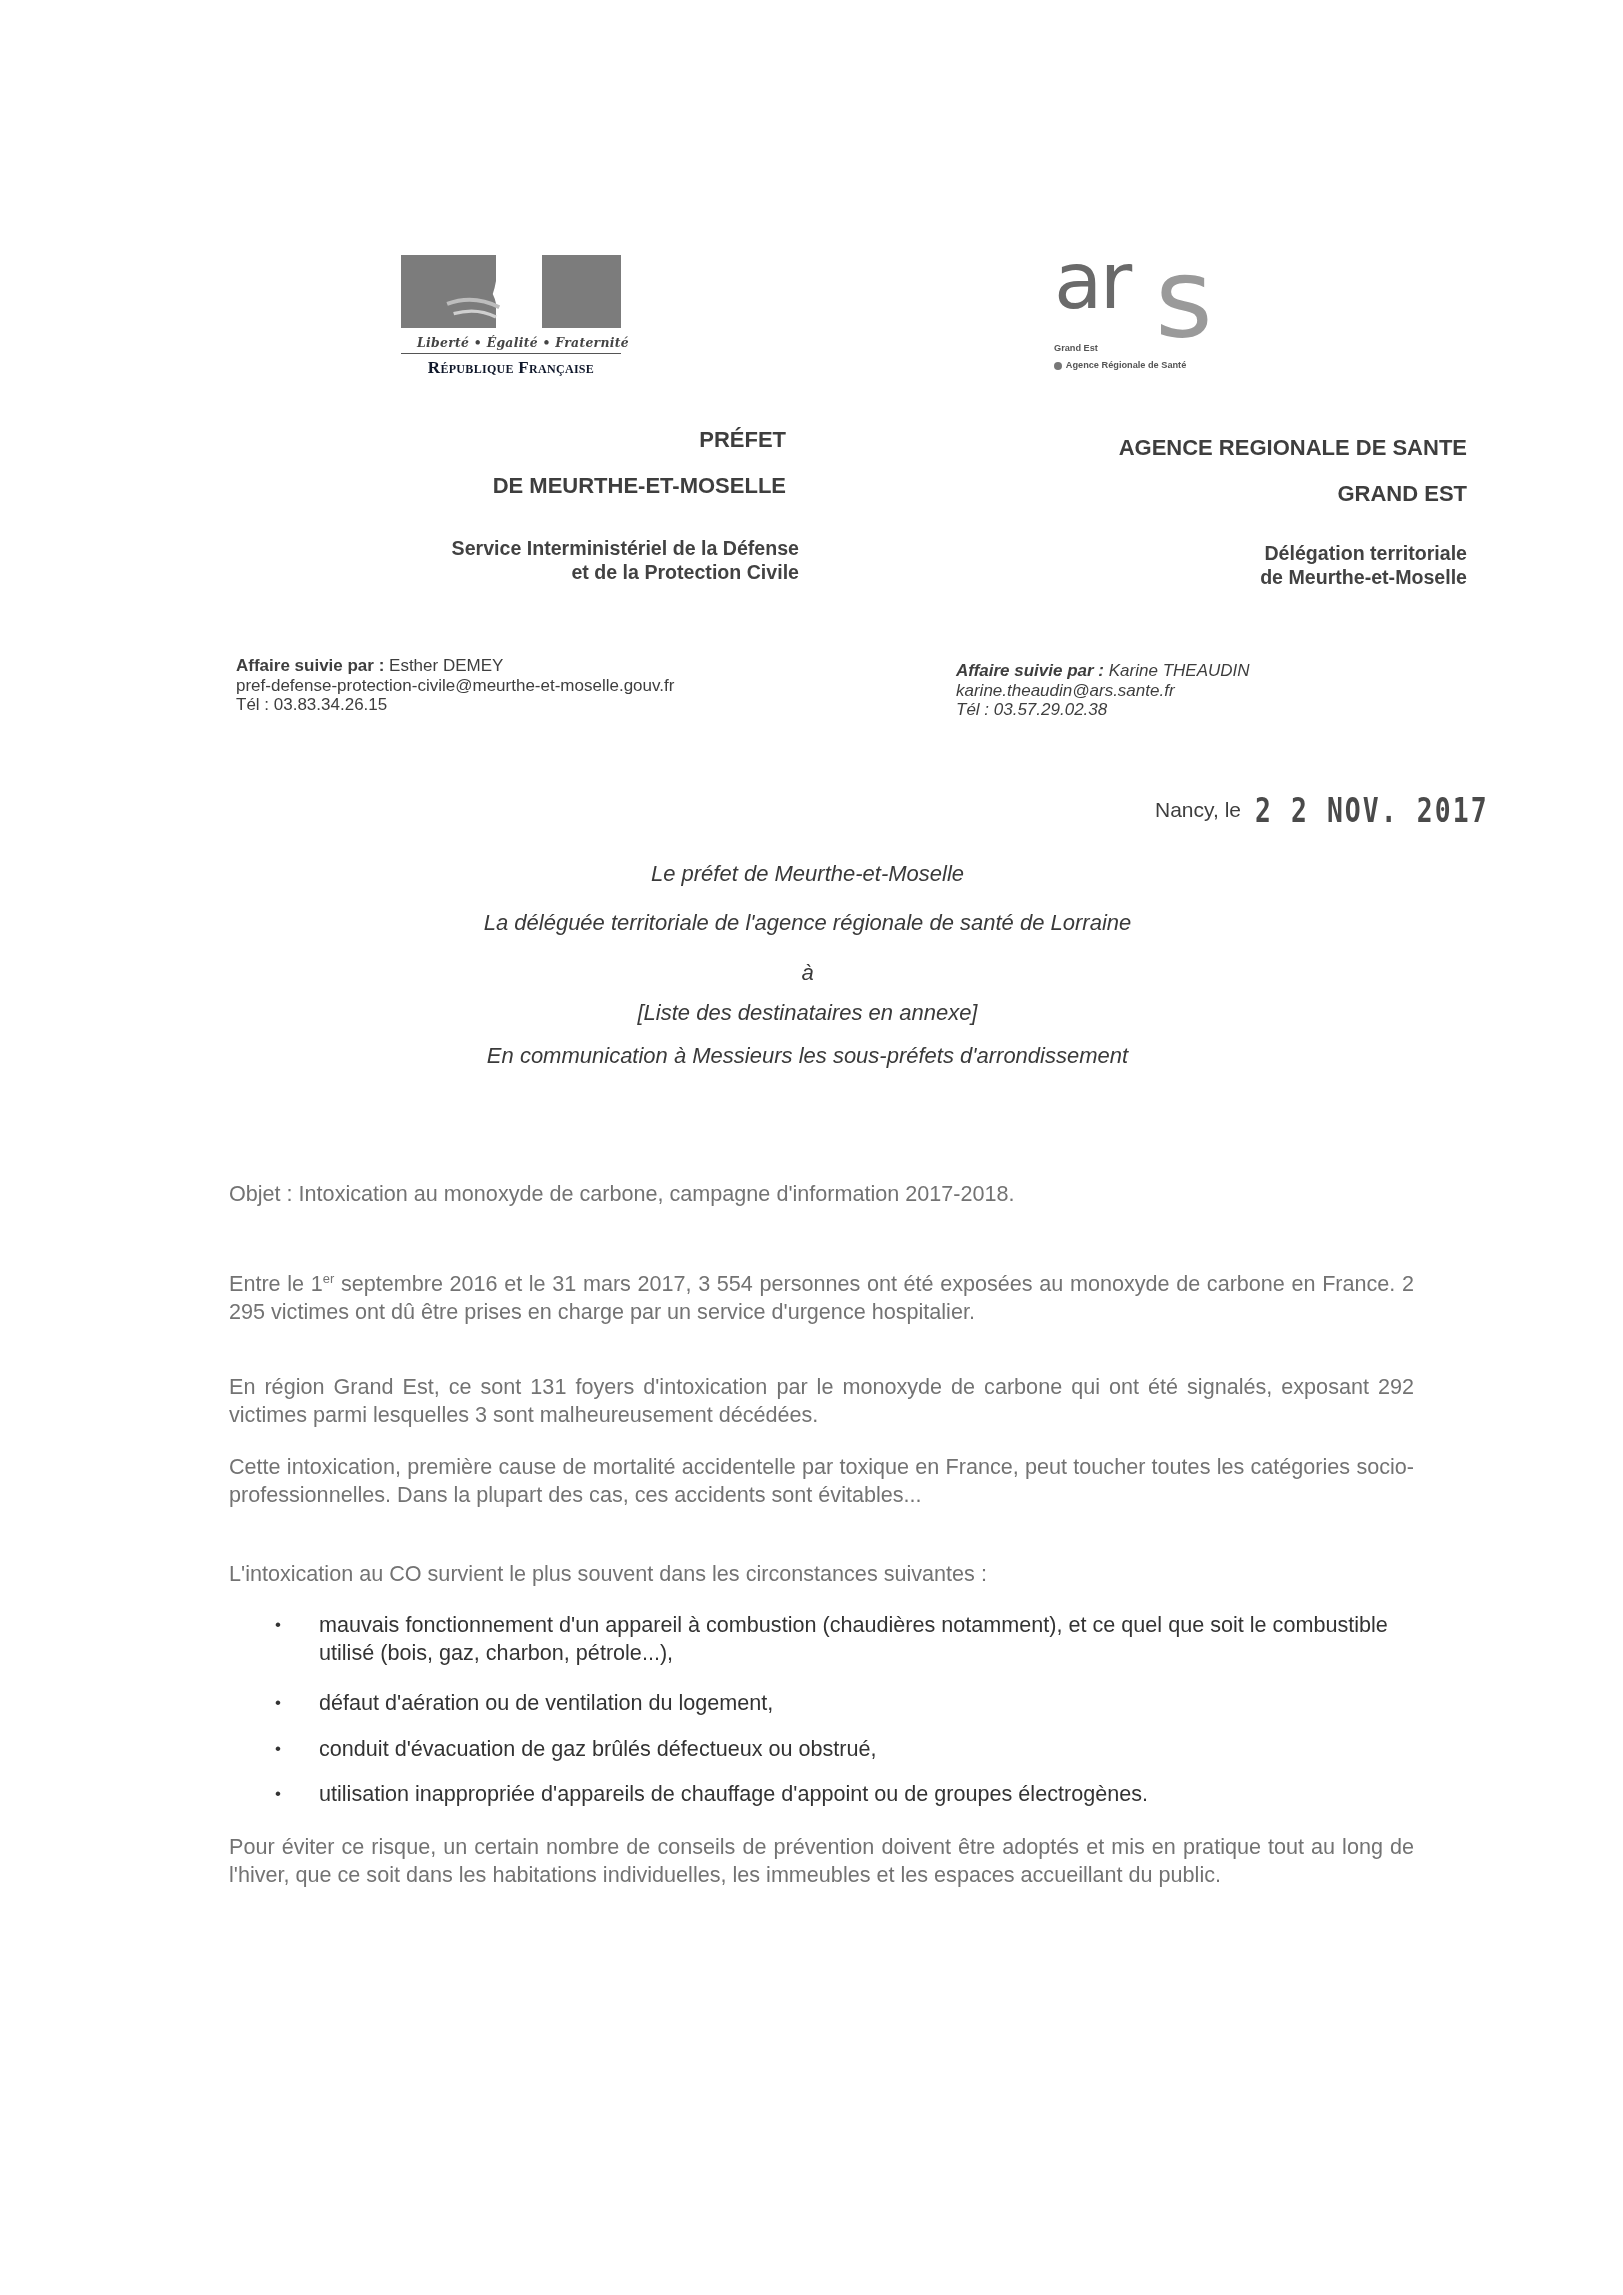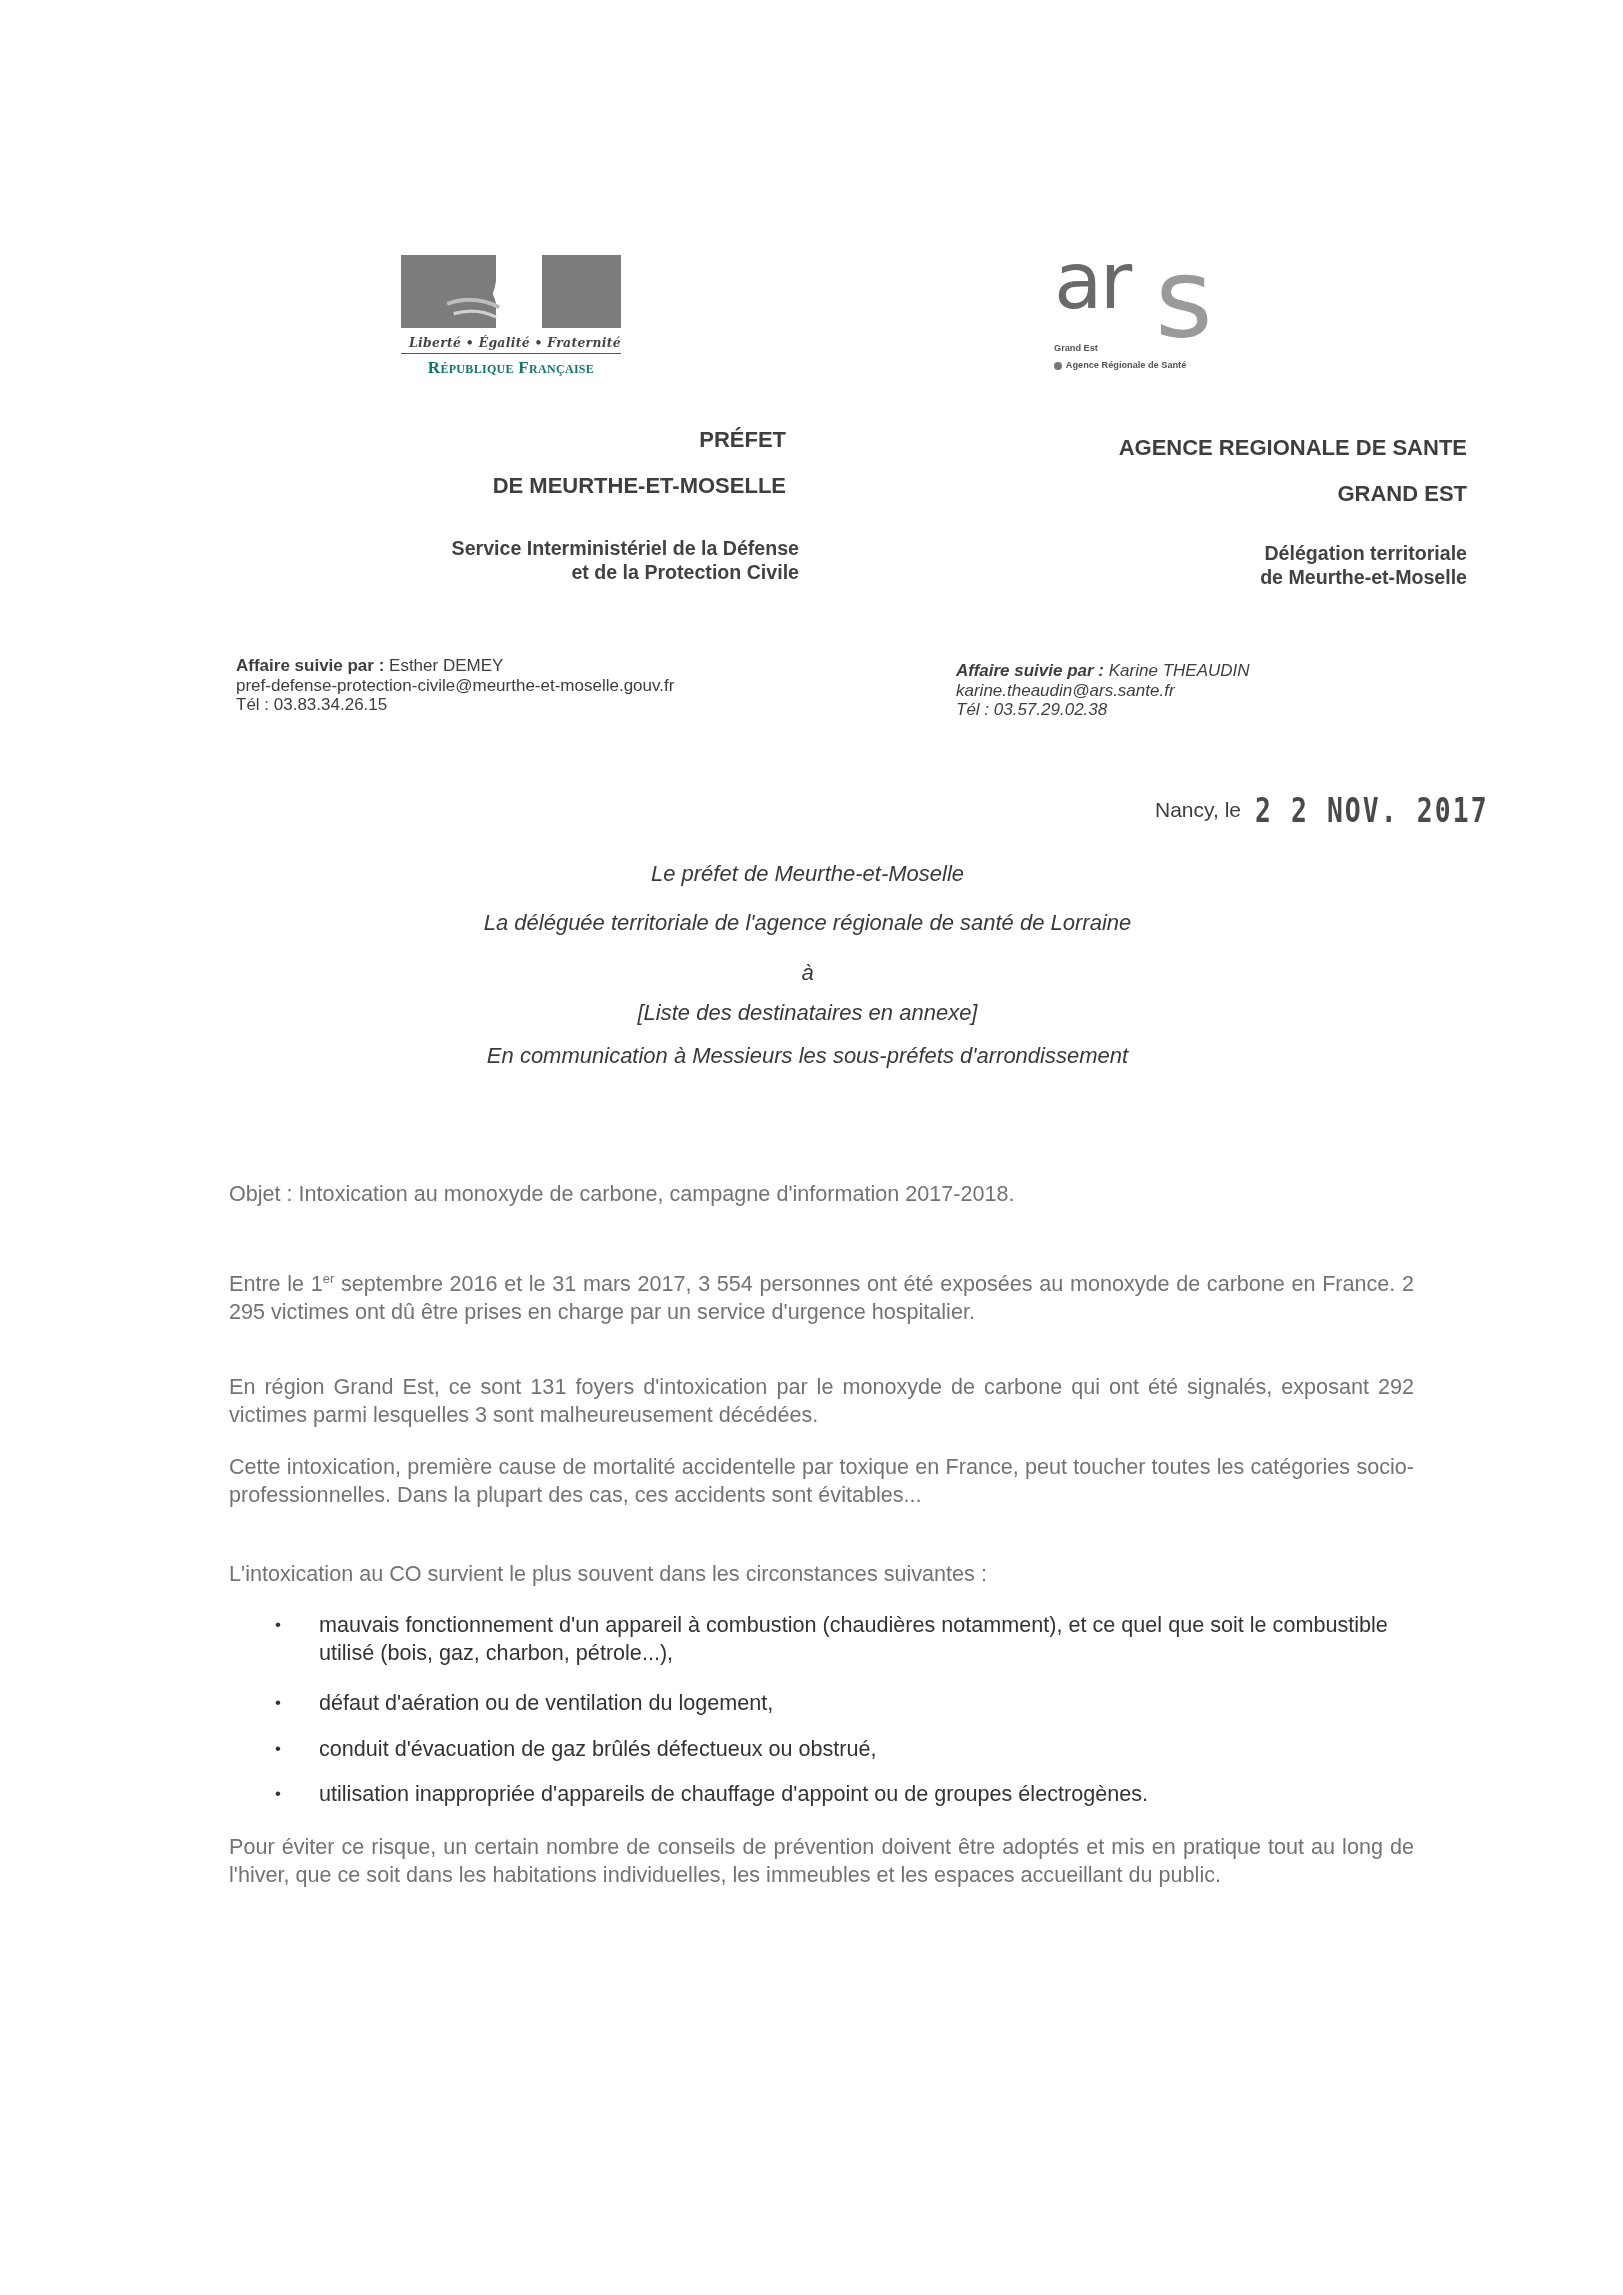--- a/index.html
+++ b/index.html
@@ -10,29 +10,29 @@
     .abs { position: absolute; }
     .center { text-align: right; }
 
     
     .rf-logo { left: 401px; top: 255px; width: 220px; height: 131px; }
     .rf-flag { position: absolute; left: 0; top: 0; width: 220px; height: 73px; }
     .rf-flag .blk { position: absolute; top: 0; height: 73px; background: #7c7c7c; }
     .rf-flag .blk.l { left: 0; width: 95px; }
     .rf-flag .blk.r { left: 141px; width: 79px; }
     .rf-motto {
-      position: absolute; left: 4px; top: 80px; width: 220px; text-align: center;
+      position: absolute; left: 12px; top: 80px; width: 220px; text-align: center;
       font-family: "DejaVu Serif", serif; font-style: italic; font-weight: bold;
       font-size: 12.4px; color: #444; letter-spacing: 0.3px;
     }
     .rf-rule { position: absolute; left: 0; top: 98px; width: 220px; height: 1.3px; background: #555; }
     .rf-name {
       position: absolute; left: 0; top: 103px; width: 220px; text-align: center;
       font-family: "Liberation Serif", serif; font-weight: bold; font-size: 17px;
-      color: #0f766e; font-variant: small-caps; letter-spacing: 0.3px;
+      color: #0f172a; font-variant: small-caps; letter-spacing: 0.3px;
     }
 
     
     .ars-logo { left: 1054px; top: 262px; width: 249px; height: 131px; }
     .ars-word {
       position: absolute; left: 0; top: -19.6px; font-family: "DejaVu Sans", sans-serif;
       font-size: 79px; color: #6a6a6a; letter-spacing: -2.6px; line-height: 1;
     }
     .ars-s {
       position: absolute; left: 101px; top: -19.6px; font-family: "DejaVu Sans", sans-serif;

